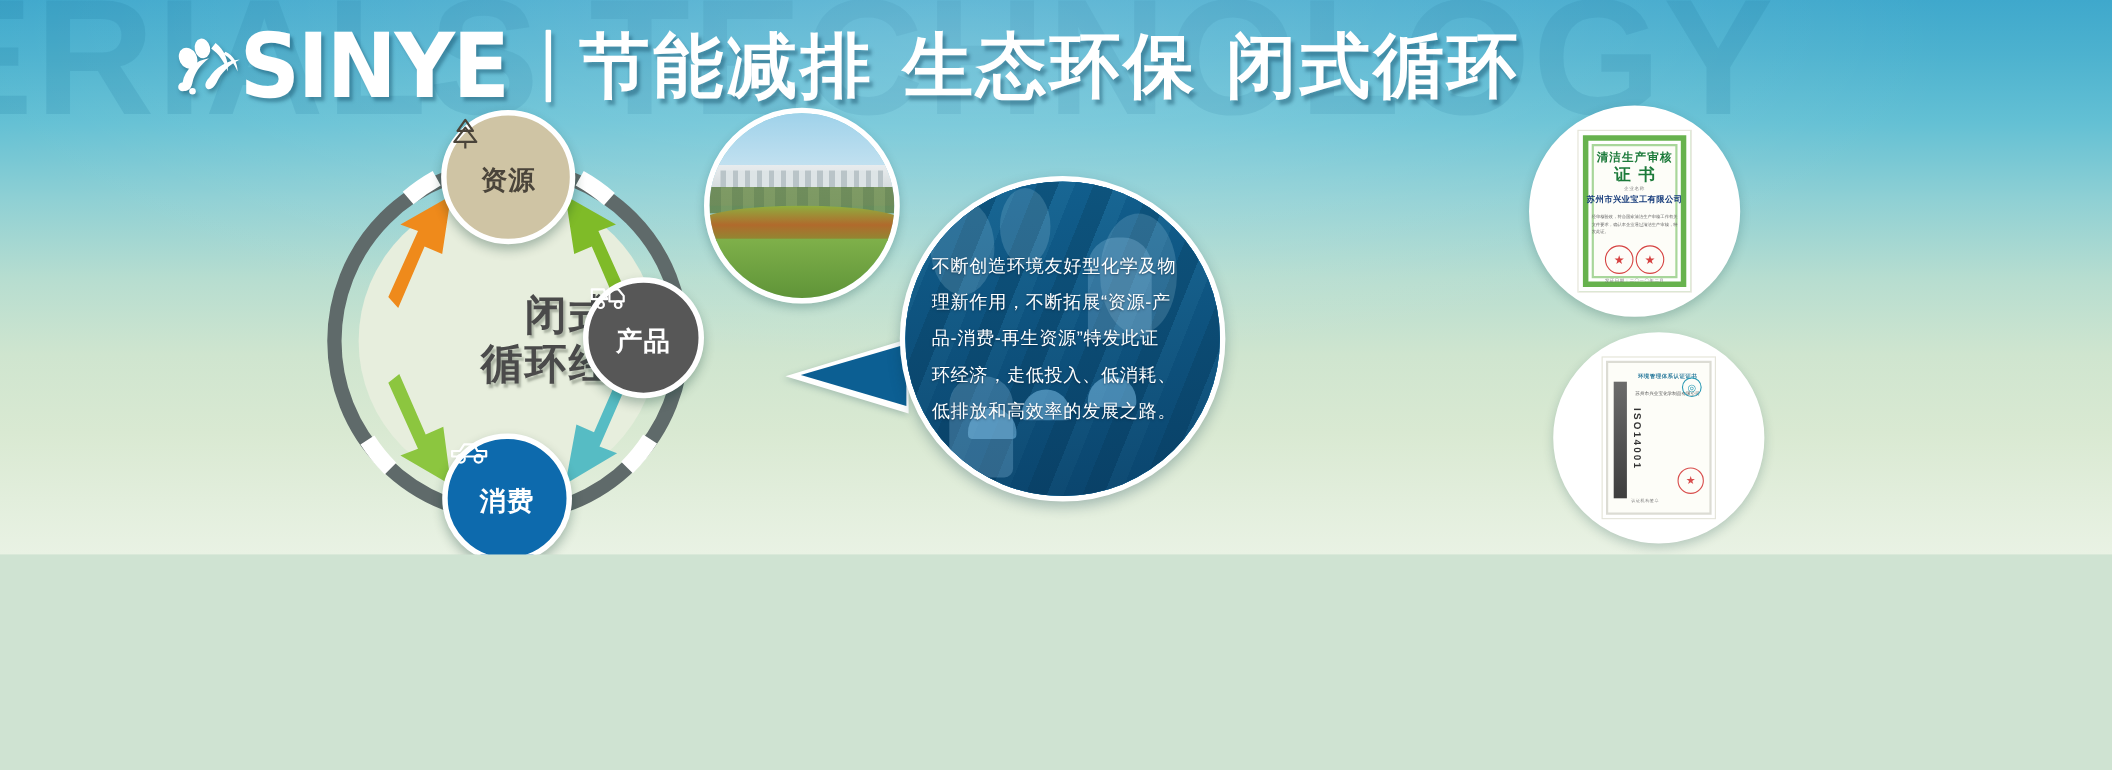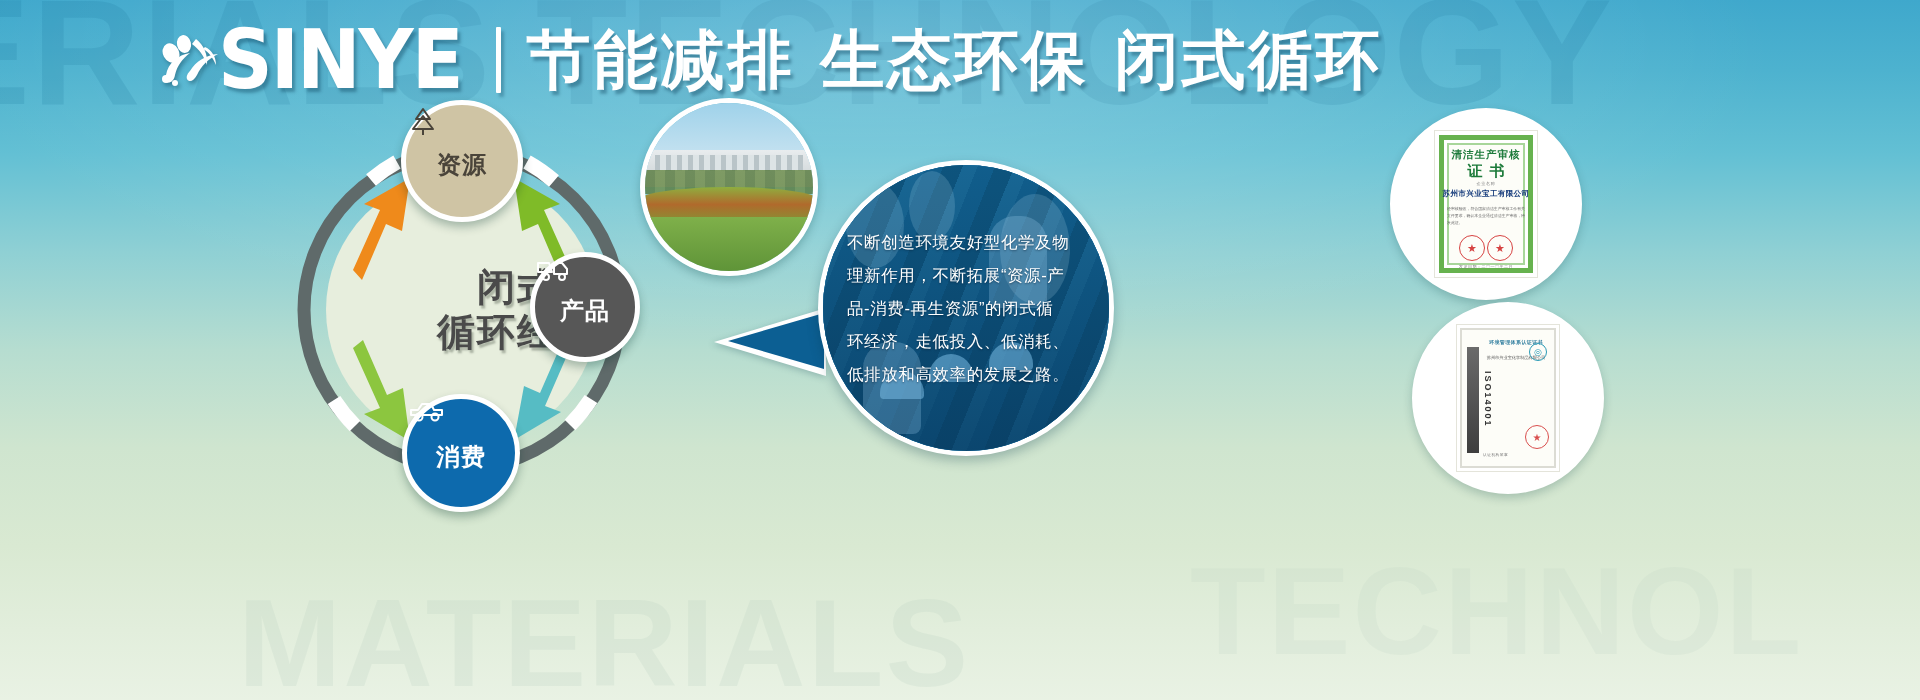--- a/index.html
+++ b/index.html
@@ -4,21 +4,21 @@
 <style>
   * { margin:0; padding:0; box-sizing:border-box; }
   html,body { width:1920px; height:700px; overflow:hidden; }
   body {
     font-family:"Liberation Sans","DejaVu Sans",sans-serif;
     background:#cfe3d2;
   }
 
   
   #stage {
-    position:relative; width:1920px; height:700px; overflow:hidden;
+    position:relative; width:1920px; height:504px; overflow:hidden;
     background:
       linear-gradient(180deg,
         #3fa8cc 0%,
         #4db2cf 10%,
         #63c0d4 22%,
         #8fd0d4 36%,
         #b6ddd0 50%,
         #cfe5cf 64%,
         #d9e9d2 78%,
         #e2eedc 90%,
@@ -180,21 +180,21 @@
     border-bottom:28px solid transparent;
     border-right:96px solid #0c5f93;
   }
 
   
   .cert-circle{
     position:absolute; border-radius:50%; background:#fff; overflow:hidden;
     border:4px solid #fff; box-shadow:0 4px 10px rgba(0,60,60,.22); z-index:16;
     display:flex; align-items:center; justify-content:center;
   }
-  #cert1 { left:1390px; top:108px; width:192px; height:192px; }
+  #cert1 { left:1390px; top:96px; width:192px; height:192px; }
   #cert2 { left:1412px; top:302px; width:192px; height:192px; }
 
   .cert-paper{
     width:104px; height:148px; background:#fdfdf8; position:relative;
     border:1px solid #e4e4da;
   }
   
   #cert1 .cert-paper{
     box-shadow:inset 0 0 0 4px #fff, inset 0 0 0 9px #67b24e, inset 0 0 0 12px #fff, inset 0 0 0 14px #a8d69a;
   }
@@ -389,21 +389,21 @@
         <div class="pipe" style="left:62%; top:10%; width:70px; height:110px;"></div>
         <div class="worker" style="left:58%; top:18%;"></div>
         <div class="worker" style="left:14%; top:62%;"></div>
         <div class="helmet" style="left:37%; top:66%;"></div>
         <div class="helmet" style="left:58%; top:62%;"></div>
         <div class="helmet" style="left:20%; top:72%;"></div>
       </div>
       <div id="bubble-text">
         <p>不断创造环境友好型化学及物</p>
         <p>理新作用，不断拓展“资源-产</p>
-        <p>品-消费-再生资源”的闭式循</p>
+        <p>品-消费-再生资源”特发此证</p>
         <p>环经济，走低投入、低消耗、</p>
         <p>低排放和高效率的发展之路。</p>
       </div>
     </div>
   </div>
 
   <div class="cert-circle" id="cert1">
     <div class="cert-paper">
       <div class="cert-title">清洁生产审核</div>
       <div class="cert-title2">证书</div>

